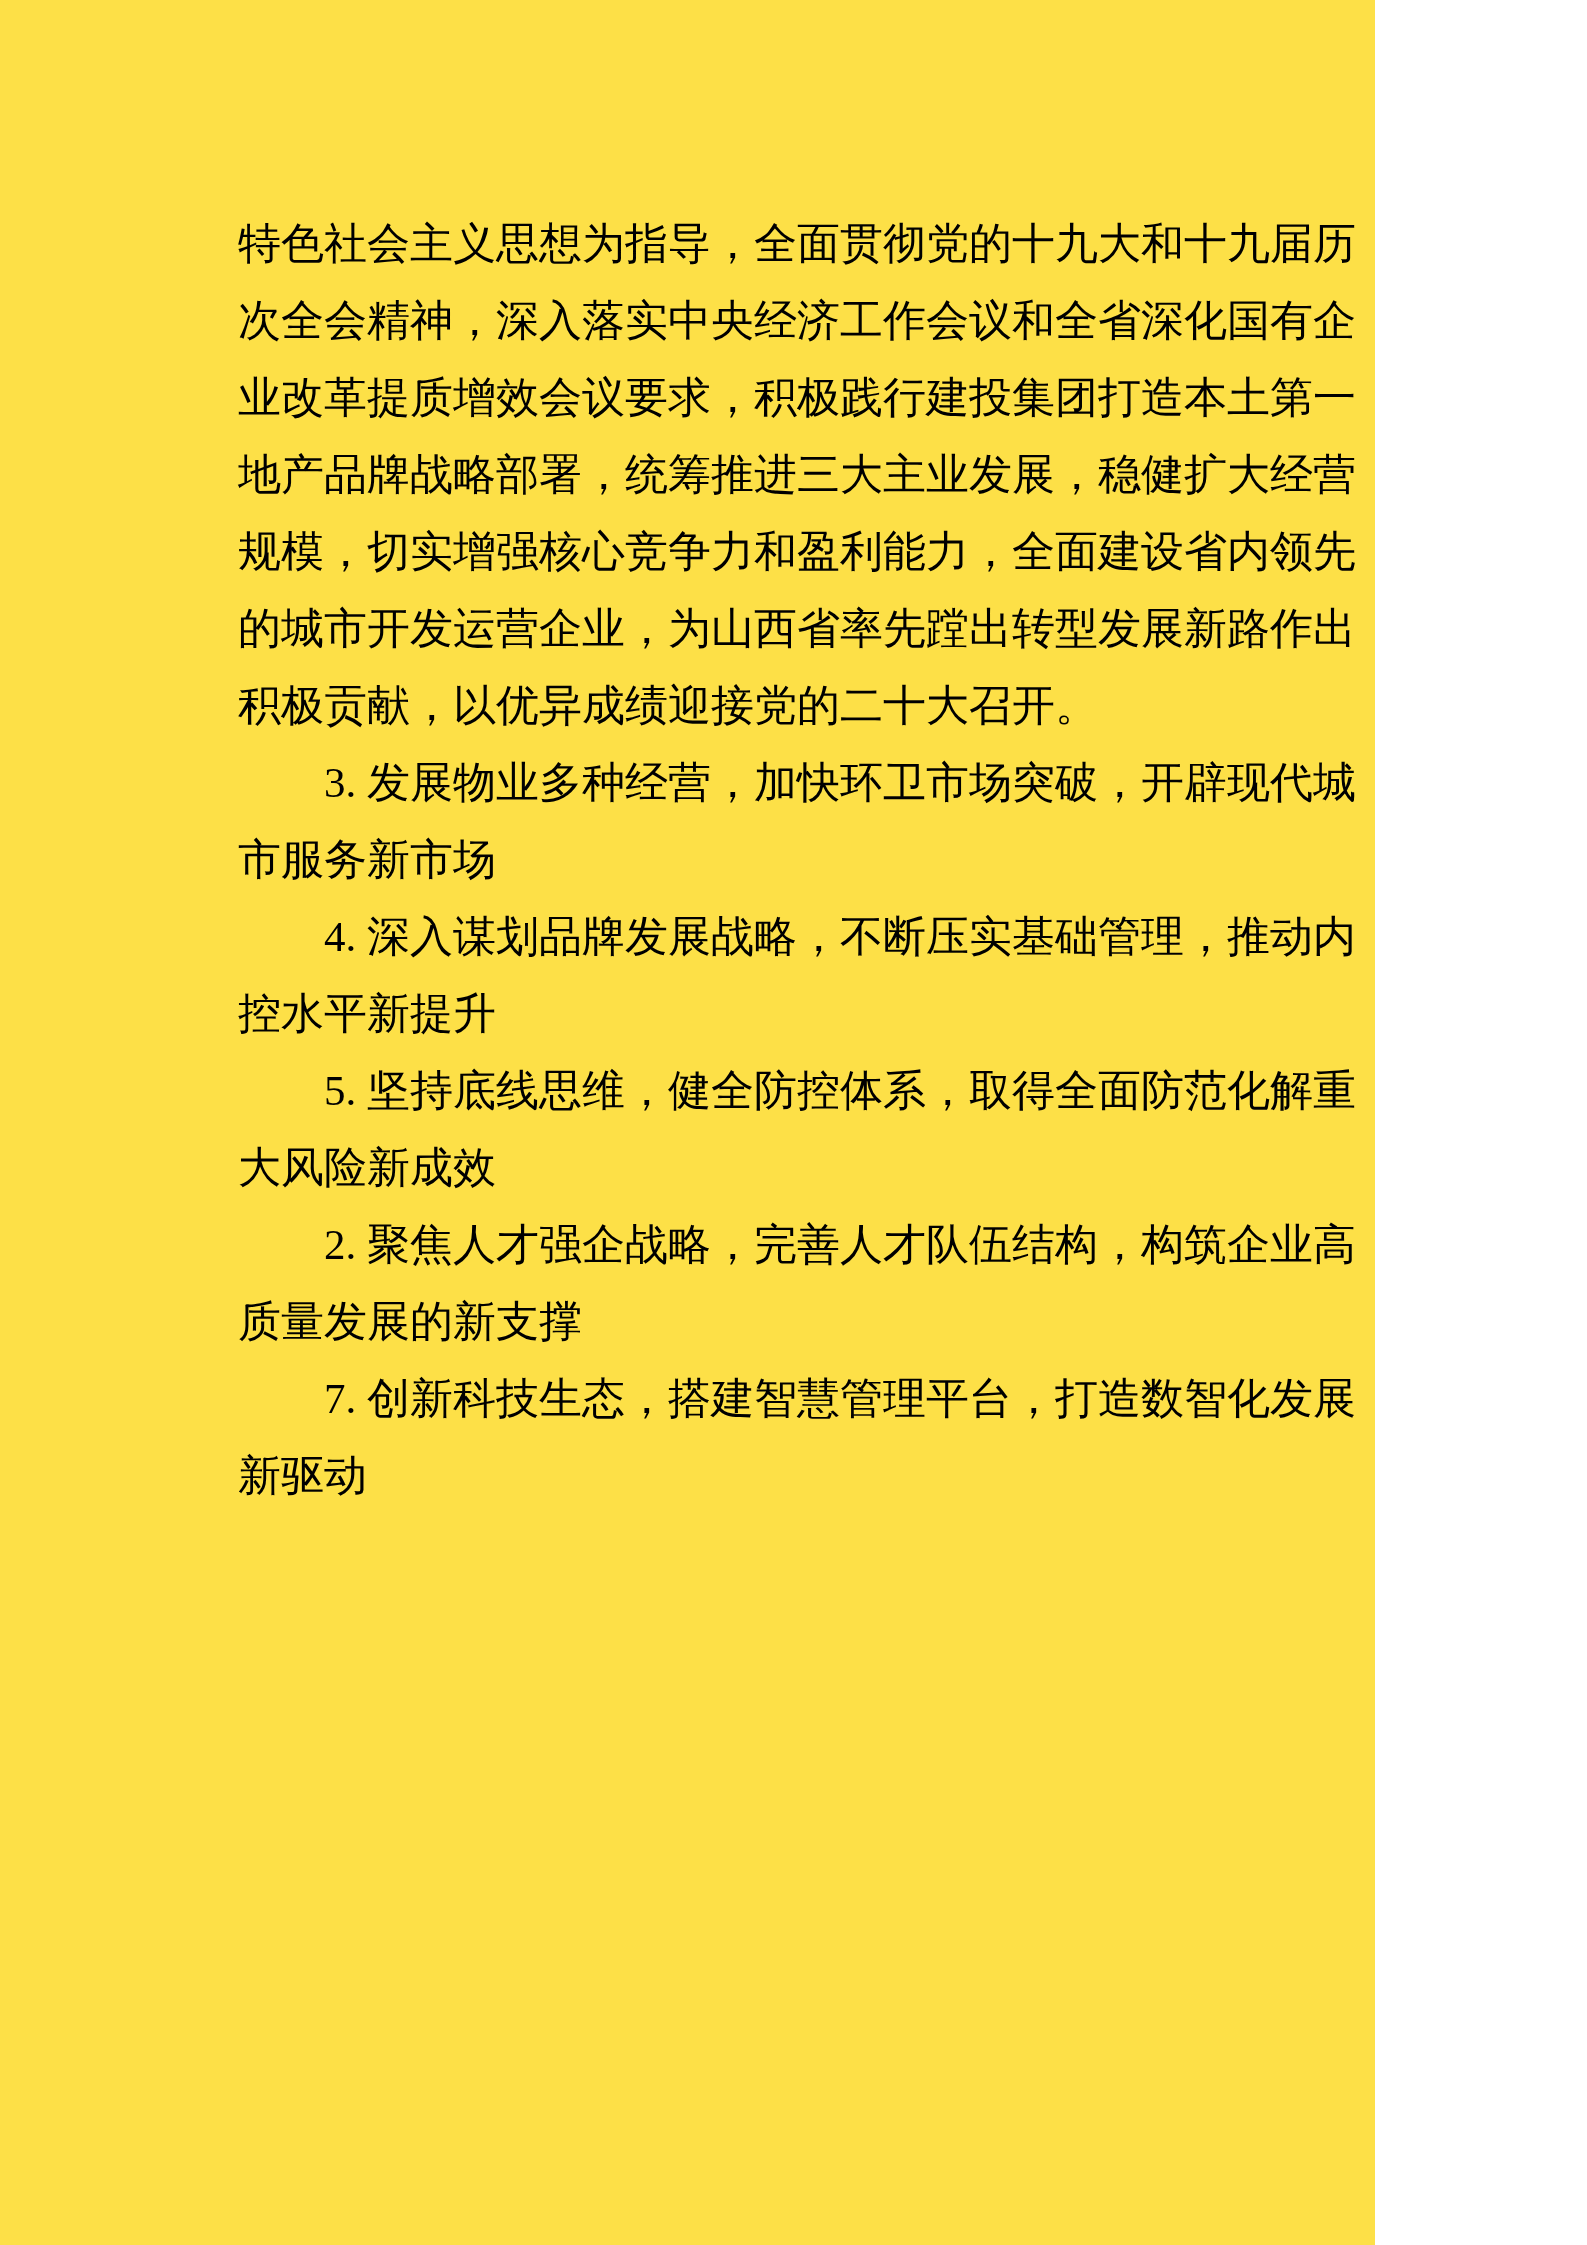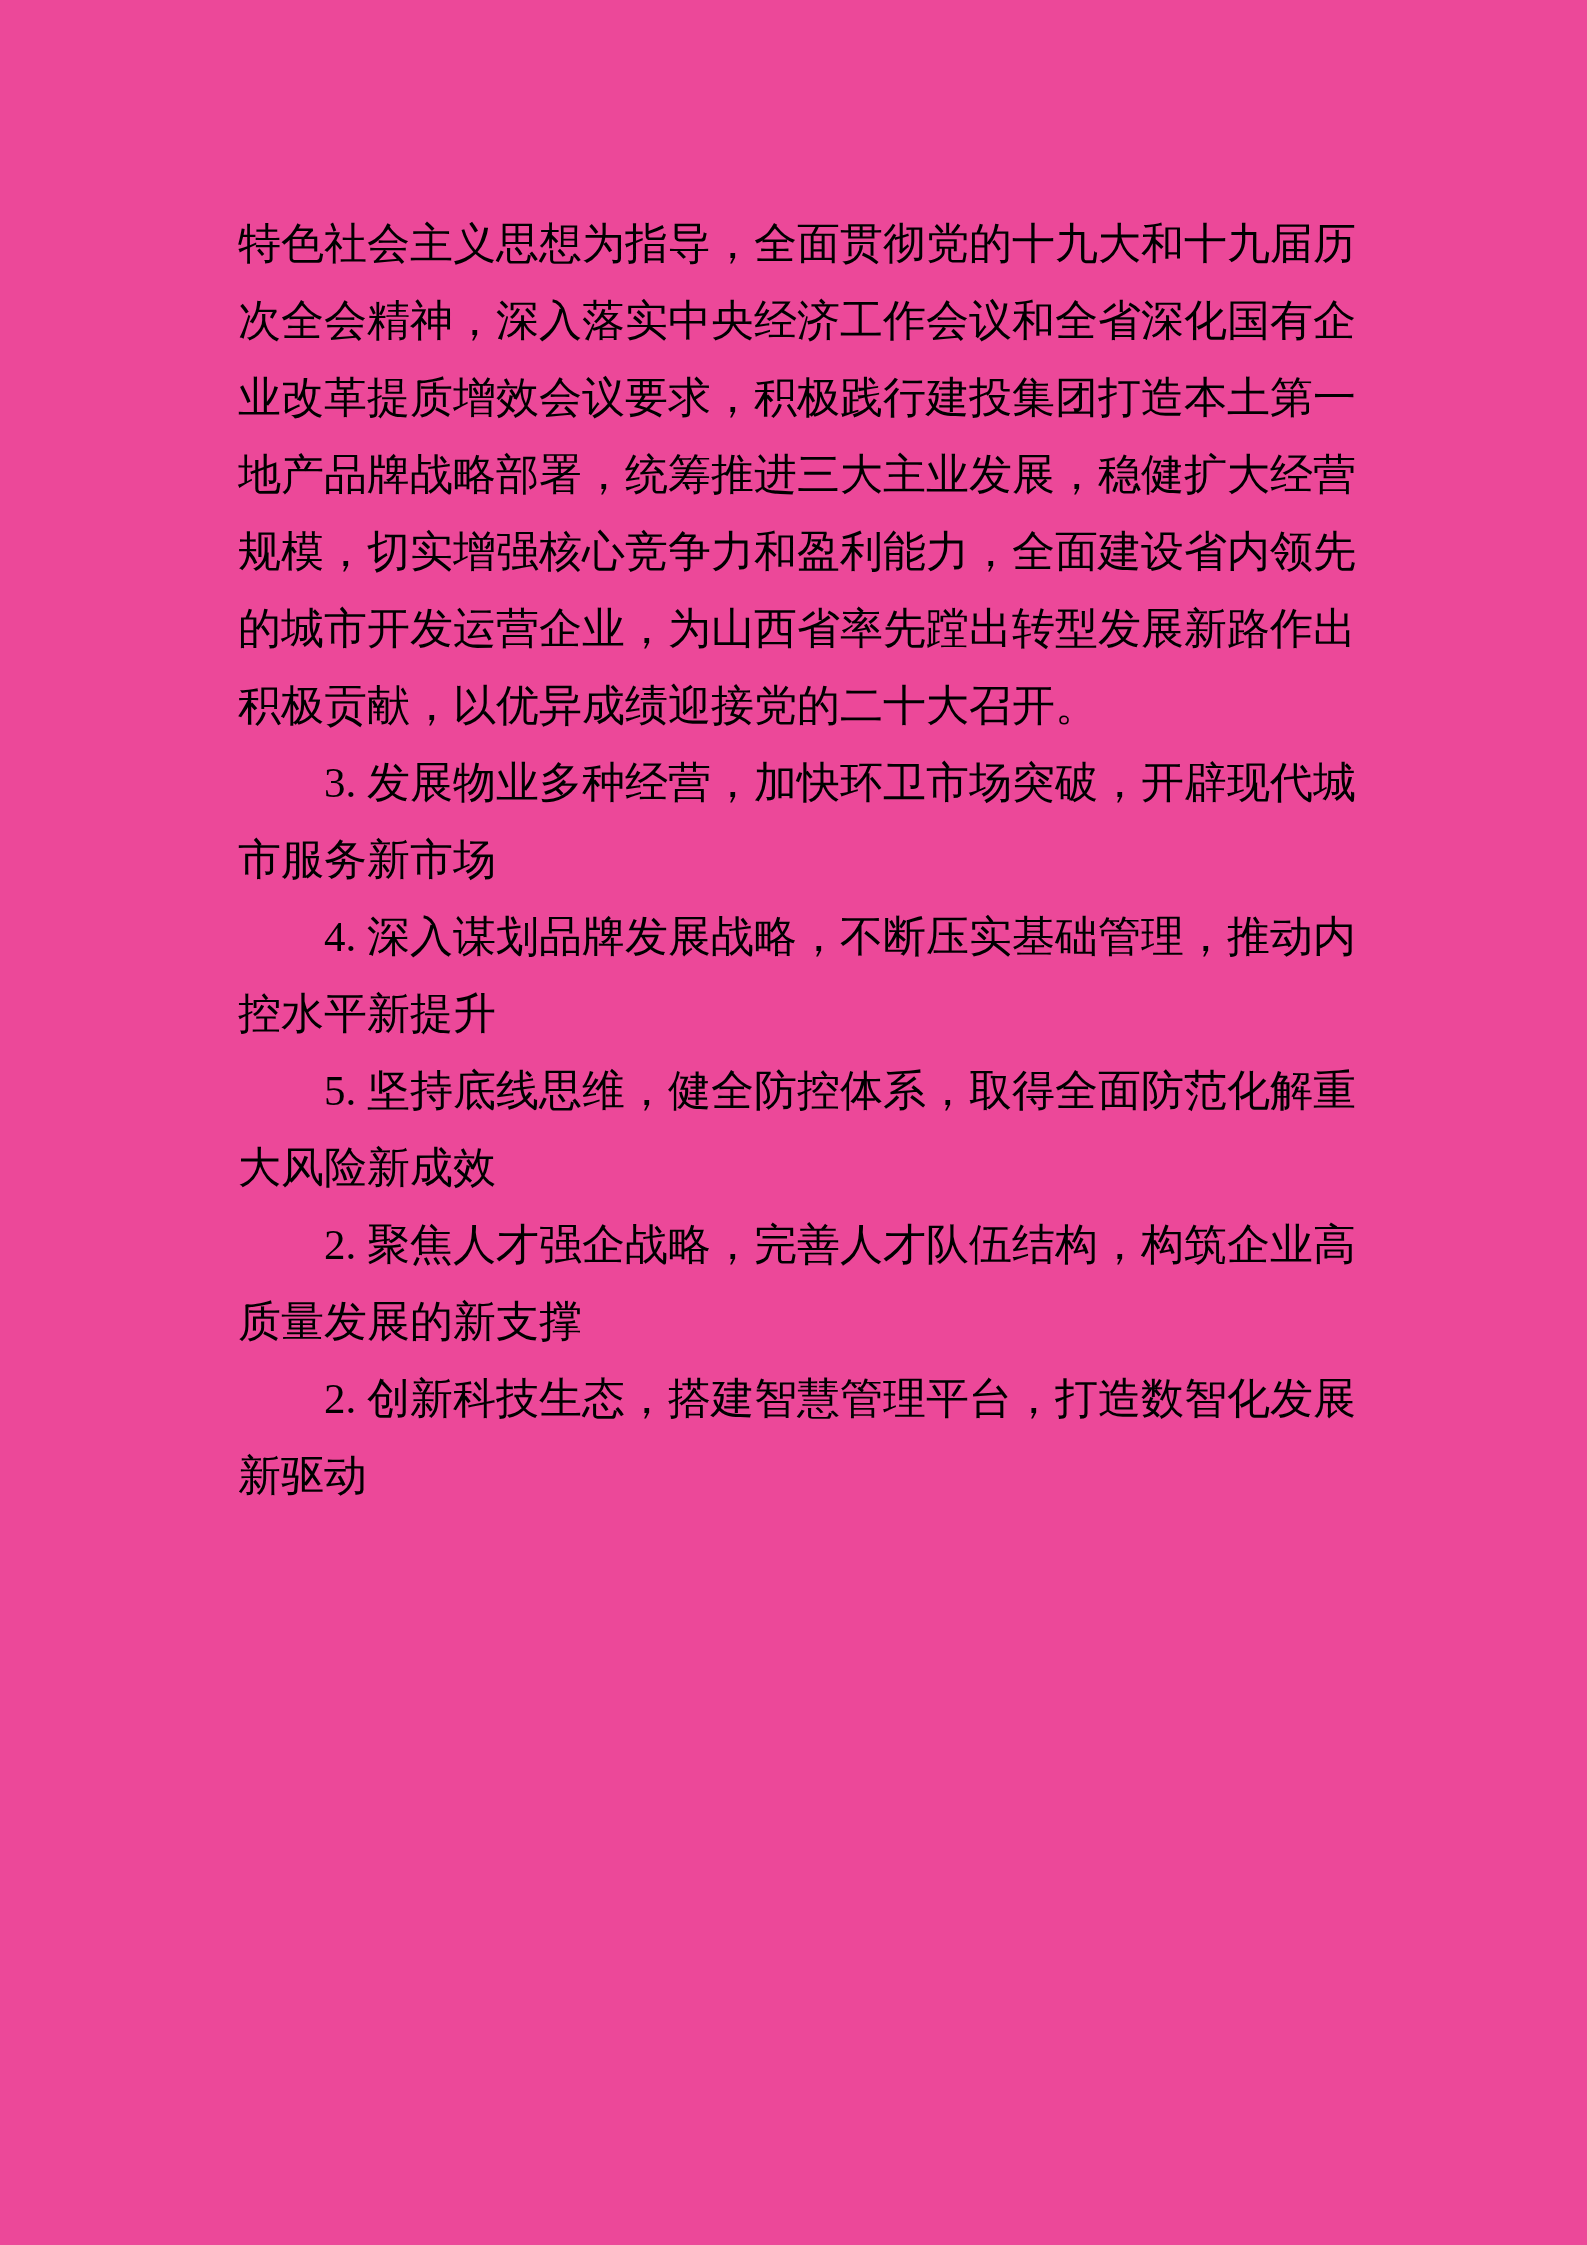--- a/index.html
+++ b/index.html
@@ -3,23 +3,23 @@
 <meta charset="utf-8">
 <style>
   * { box-sizing: border-box; }
   html, body {
     margin: 0;
     padding: 0;
     background: #ffffff;
   }
   .page {
     position: relative;
-    width: 1587px;
+    width: 1375px;
     height: 2245px;
-    background: #ec4899;
+    background: #fde047;
     overflow: hidden;
   }
   .content {
     position: absolute;
     left: 238px;
     top: 205px;
     width: 1118px;
     color: #000000;
   }
   p.body-para {
@@ -55,18 +55,18 @@
 
 
     <p class="body-para indented">3. 发展物业多种经营，加快环卫市场突破，开辟现代城市服务新市场</p>
 
     <p class="body-para indented">4. 深入谋划品牌发展战略，不断压实基础管理，推动内控水平新提升</p>
 
     <p class="body-para indented">5. 坚持底线思维，健全防控体系，取得全面防范化解重大风险新成效</p>
 
     <p class="body-para indented">2. 聚焦人才强企战略，完善人才队伍结构，构筑企业高质量发展的新支撑</p>
 
-    <p class="body-para indented">2. 创新科技生态，搭建智慧管理平台，打造数智化发展新驱动</p>
+    <p class="body-para indented">7. 创新科技生态，搭建智慧管理平台，打造数智化发展新驱动</p>
 
 
 
   </div>
 </div>
 
 </body></html>

